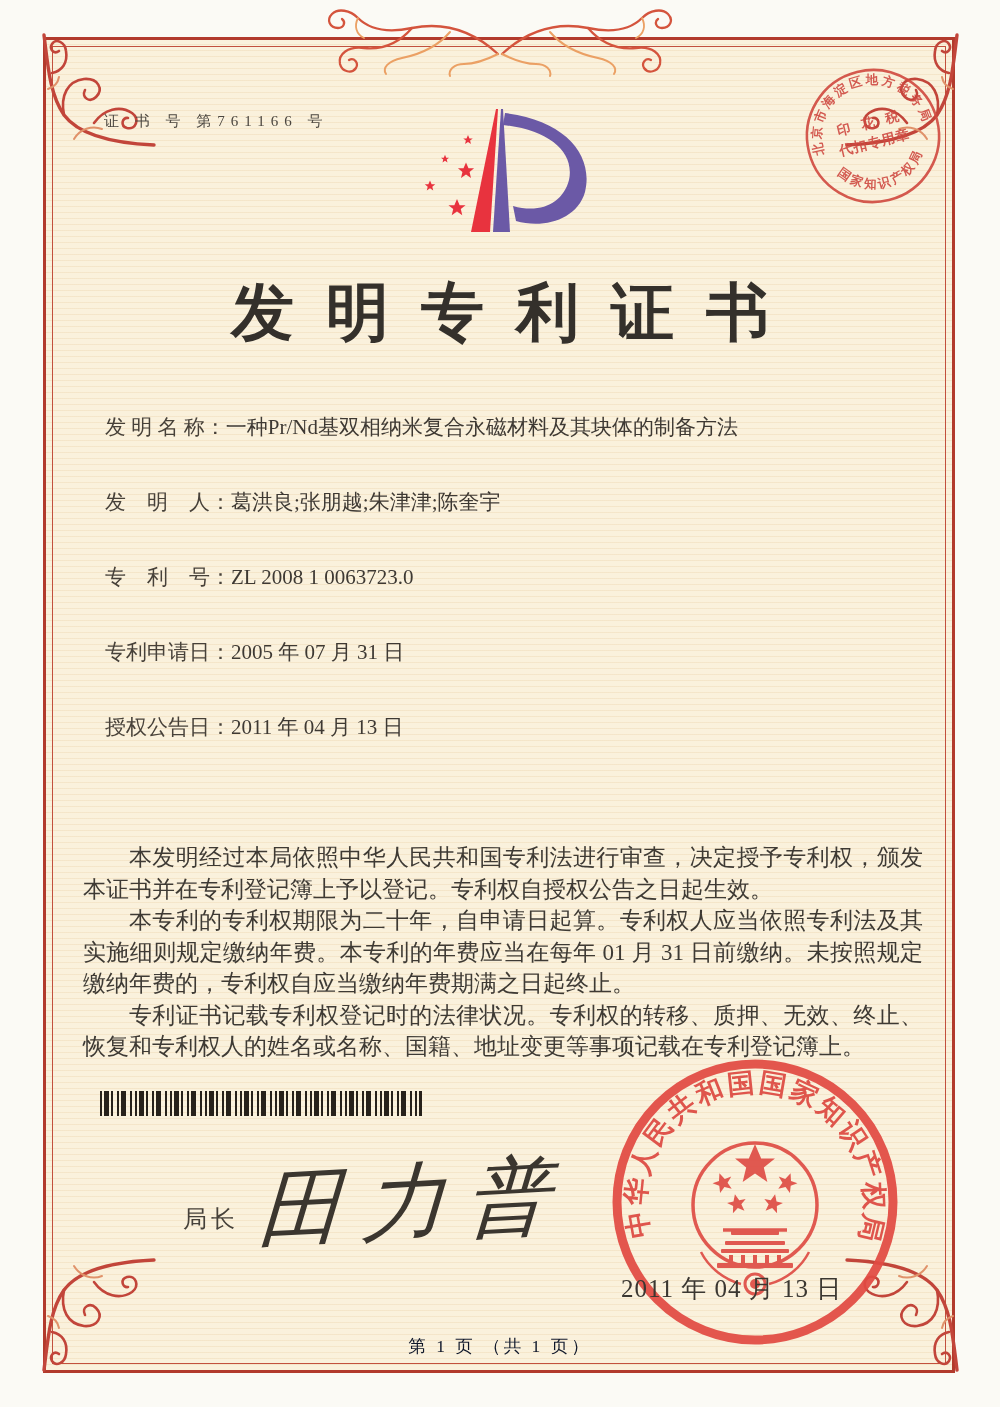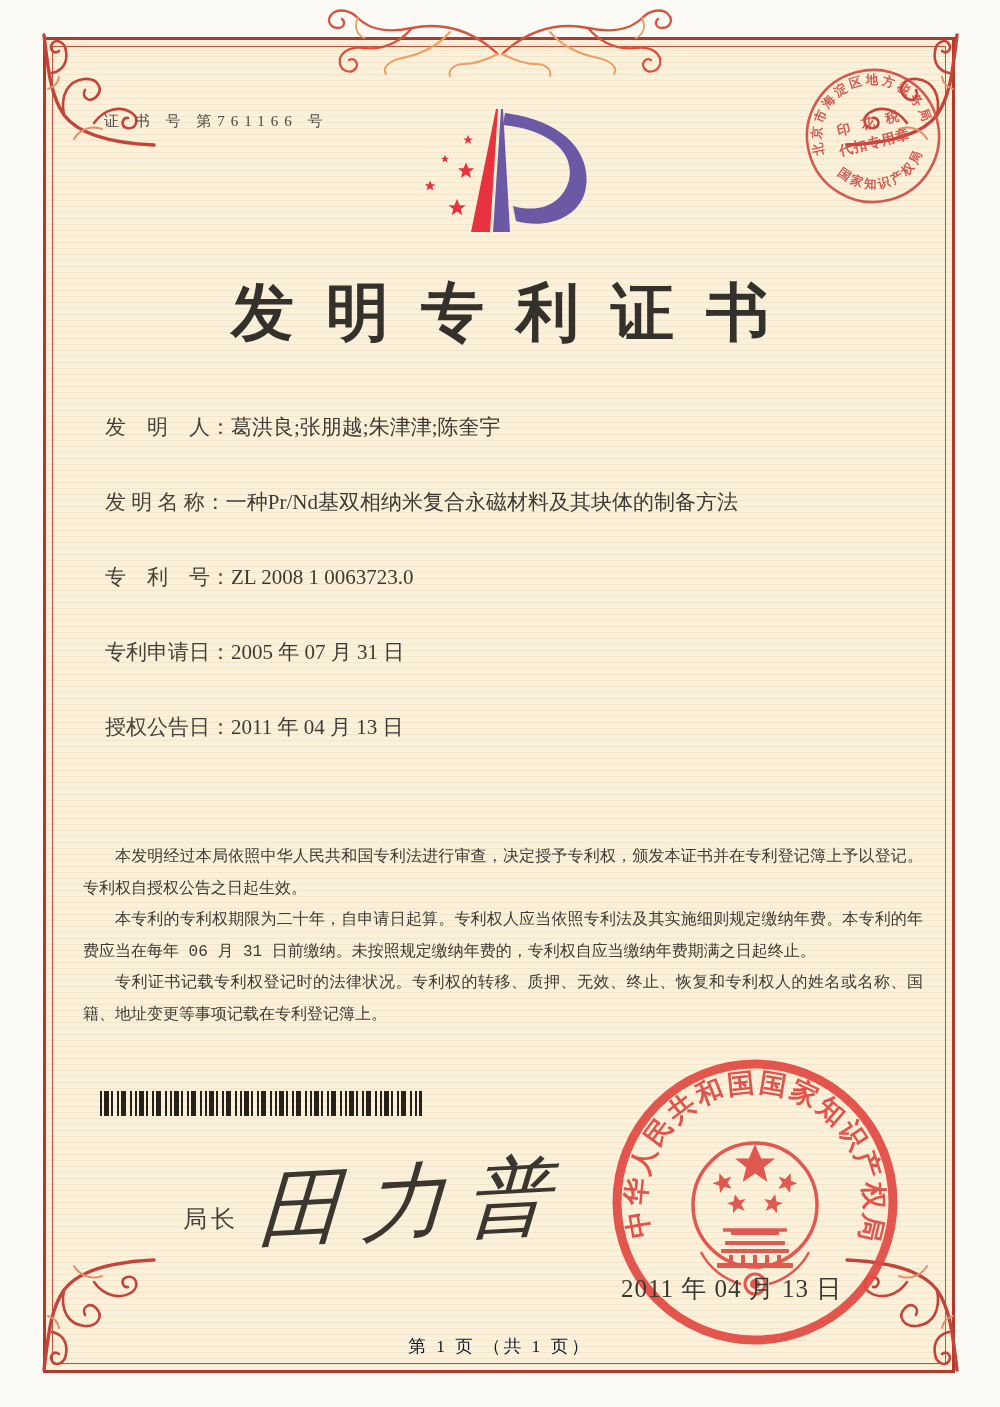--- a/index.html
+++ b/index.html
@@ -23,21 +23,21 @@
 
   .title{position:absolute;left:0;top:270px;width:100%;text-align:center;
     font-size:63px;font-weight:600;color:#34302b;letter-spacing:32px;text-indent:32px;}
 
   .fields{position:absolute;left:105px;top:410px;right:90px;font-size:21px;color:#423d37;}
   .field-row{line-height:34px;margin-bottom:41px;white-space:nowrap;}
   .f-label{color:#474139;}
   .f-value{color:#3e3933;}
 
   .body-text{position:absolute;left:83px;top:842px;width:840px;
-    font-size:16px;line-height:31.5px;color:#3e3a34;text-align:justify;font-family:Liberation Mono, monospace;}
+    font-size:23px;line-height:31.5px;color:#3e3a34;text-align:justify;}
   .body-text p{margin:0;text-indent:2em;}
 
   .barcode{position:absolute;left:100px;top:1091px;width:322px;height:25px;
     background:repeating-linear-gradient(90deg,
       #27211a 0 2px, rgba(0,0,0,0) 2px 4px,
       #27211a 4px 9px, rgba(0,0,0,0) 9px 11px,
       #27211a 11px 13px, rgba(0,0,0,0) 13px 17px,
       #27211a 17px 19px, rgba(0,0,0,0) 19px 21px,
       #27211a 21px 26px, rgba(0,0,0,0) 26px 30px,
       #27211a 30px 32px, rgba(0,0,0,0) 32px 35px);}
@@ -137,39 +137,39 @@
     <textPath href="#stampBottomArc" startOffset="6%">国家知识产权局</textPath>
   </text>
   <text x="76" y="67" text-anchor="middle" font-size="13.5" letter-spacing="4" fill="#cf4a42" font-weight="600">印 花 税</text>
   <text x="76" y="87" text-anchor="middle" font-size="13.5" letter-spacing="1" fill="#cf4a42" font-weight="600">代扣专用章</text>
 </svg>
 
 <div class="title">发明专利证书</div>
 
 <div class="fields">
   <div class="field-row">
+    <span class="f-label">发 明 名 称：</span><span class="f-value">一种Pr/Nd基双相纳米复合永磁材料及其块体的制备方法</span>
+  </div>
+  <div class="field-row">
     <span class="f-label">发　明　人：</span><span class="f-value">葛洪良;张朋越;朱津津;陈奎宇</span>
-  </div>
-  <div class="field-row">
-    <span class="f-label">发 明 名 称：</span><span class="f-value">一种Pr/Nd基双相纳米复合永磁材料及其块体的制备方法</span>
   </div>
   <div class="field-row">
     <span class="f-label">专　利　号：</span><span class="f-value">ZL 2008 1 0063723.0</span>
   </div>
   <div class="field-row">
     <span class="f-label">专利申请日：</span><span class="f-value">2005 年 07 月 31 日</span>
   </div>
   <div class="field-row">
     <span class="f-label">授权公告日：</span><span class="f-value">2011 年 04 月 13 日</span>
   </div>
 </div>
 
 <div class="body-text">
   <p>本发明经过本局依照中华人民共和国专利法进行审查，决定授予专利权，颁发本证书并在专利登记簿上予以登记。专利权自授权公告之日起生效。</p>
-  <p>本专利的专利权期限为二十年，自申请日起算。专利权人应当依照专利法及其实施细则规定缴纳年费。本专利的年费应当在每年 06 月 31 日前缴纳。未按照规定缴纳年费的，专利权自应当缴纳年费期满之日起终止。</p>
+  <p>本专利的专利权期限为二十年，自申请日起算。专利权人应当依照专利法及其实施细则规定缴纳年费。本专利的年费应当在每年 01 月 31 日前缴纳。未按照规定缴纳年费的，专利权自应当缴纳年费期满之日起终止。</p>
   <p>专利证书记载专利权登记时的法律状况。专利权的转移、质押、无效、终止、恢复和专利权人的姓名或名称、国籍、地址变更等事项记载在专利登记簿上。</p>
 </div>
 
 <div class="barcode"></div>
 
 <div class="sig-label">局长</div>
 <div class="sig-name">田力普</div>
 
 <svg class="seal" viewBox="0 0 300 300">
   <defs>

